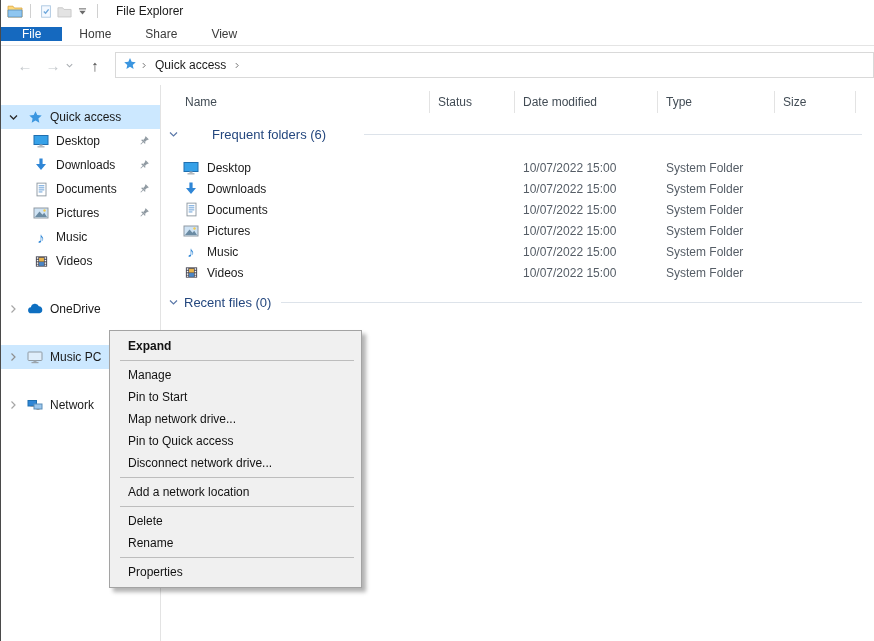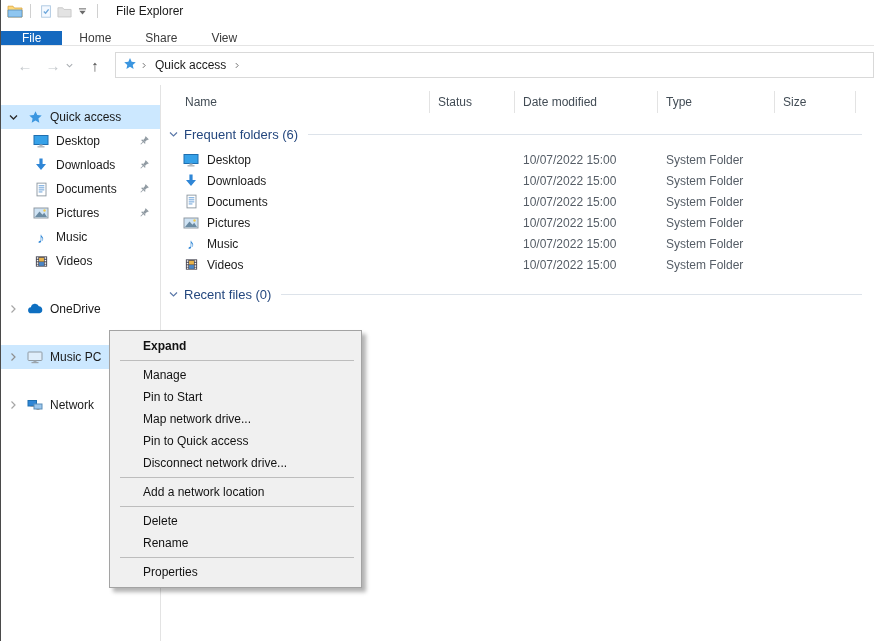--- a/index.html
+++ b/index.html
@@ -12,21 +12,21 @@
     font-size:12px; color:#1a1a1a;
   }
 
   
   .titlebar{ height:22px; display:flex; align-items:center; padding-left:5px; background:#fff; }
   .titlebar .sep{ width:1px; height:14px; background:#d0d0d0; margin:0 6px; }
   .qat-btn{ width:18px; height:16px; display:flex; align-items:center; justify-content:center; }
   .win-title{ font-size:12px; color:#1a1a1a; margin-left:12px; }
 
   
-  .tabsrow{ height:24px; display:flex; align-items:flex-end; border-bottom:1px solid #e4e4e4; background:#fff; }
+  .tabsrow{ height:24px; display:flex; align-items:center; border-bottom:1px solid #e4e4e4; background:#fff; }
   .tab{ display:flex; align-items:center; padding:0 17px; color:#3b3b3b; font-size:12px; }
   .tab.file{ background:var(--file-tab); color:#fff; padding:0 21px; }
 
   
   .navbar{ height:38px; display:flex; align-items:center; background:#fff; }
   .navbtn{ font-size:15px; line-height:1; text-align:center; }
   .nav-back{ color:#c3c7cb; margin-left:14px; width:20px; }
   .nav-fwd{ color:#c3c7cb; margin-left:8px; width:20px; }
   .nav-chev{ margin-left:2px; width:12px; display:flex; align-items:center; }
   .nav-up{ color:#4f4f4f; margin-left:8px; width:20px; font-size:15px; }
@@ -58,41 +58,41 @@
   .hc.c-name{ width:269px; padding-left:24px; }
   .hc.c-status{ width:85px; }
   .hc.c-date{ width:143px; }
   .hc.c-type{ width:117px; }
   .hc.c-size{ width:81px; }
 
   .group{ display:flex; align-items:center; height:20px; margin-top:9px; }
   .group .gchev{ margin-left:7px; display:flex; }
   .group .glabel{ margin-left:5px; font-size:13px; color:var(--group-header); }
   .group .gline{ flex:1; height:1px; background:#dde3ea; margin-left:10px; margin-right:12px; }
-  .group.frequent{ margin-bottom:5px; }
+  .group.frequent{ margin-bottom:13px;gap:28px; }
 
   .frow{ display:flex; align-items:center; height:21px; }
   .frow .cell{ overflow:hidden; white-space:nowrap; }
   .frow .c-name{ width:269px; display:flex; align-items:center; padding-left:22px; color:#1b1b1b; }
   .frow .c-name .ficon{ width:16px; height:16px; display:flex; align-items:center; justify-content:center; }
   .frow .c-name .fname{ margin-left:8px; }
   .frow .c-status{ width:85px; }
   .frow .c-date{ width:143px; padding-left:8px; color:var(--muted-text); }
   .frow .c-type{ width:117px; padding-left:8px; color:var(--muted-text); }
 
   .note-glyph{ color:var(--icon-blue); font-size:15px; line-height:1; }
 
   
   .context-menu{
     position:absolute; left:108px; top:330px; width:253px;
     background:var(--menu-bg); border:1px solid var(--menu-border);
     box-shadow:4px 4px 4px rgba(0,0,0,0.30);
     padding:4px 0;
   }
-  .menu-item{ height:22px; line-height:22px; padding-left:33px; color:#121212; }
+  .menu-item{ height:22px; line-height:22px; padding-left:18px; color:#121212; }
   .menu-item.default{ font-weight:bold; }
   .menu-sep{ border-top:1px solid #bdbdbd; margin:3px 7px 3px 10px; }
 </style>
 </head>
 <body>
 
 <div class="window">
 
   <div class="titlebar">
     <span class="qat-btn">

